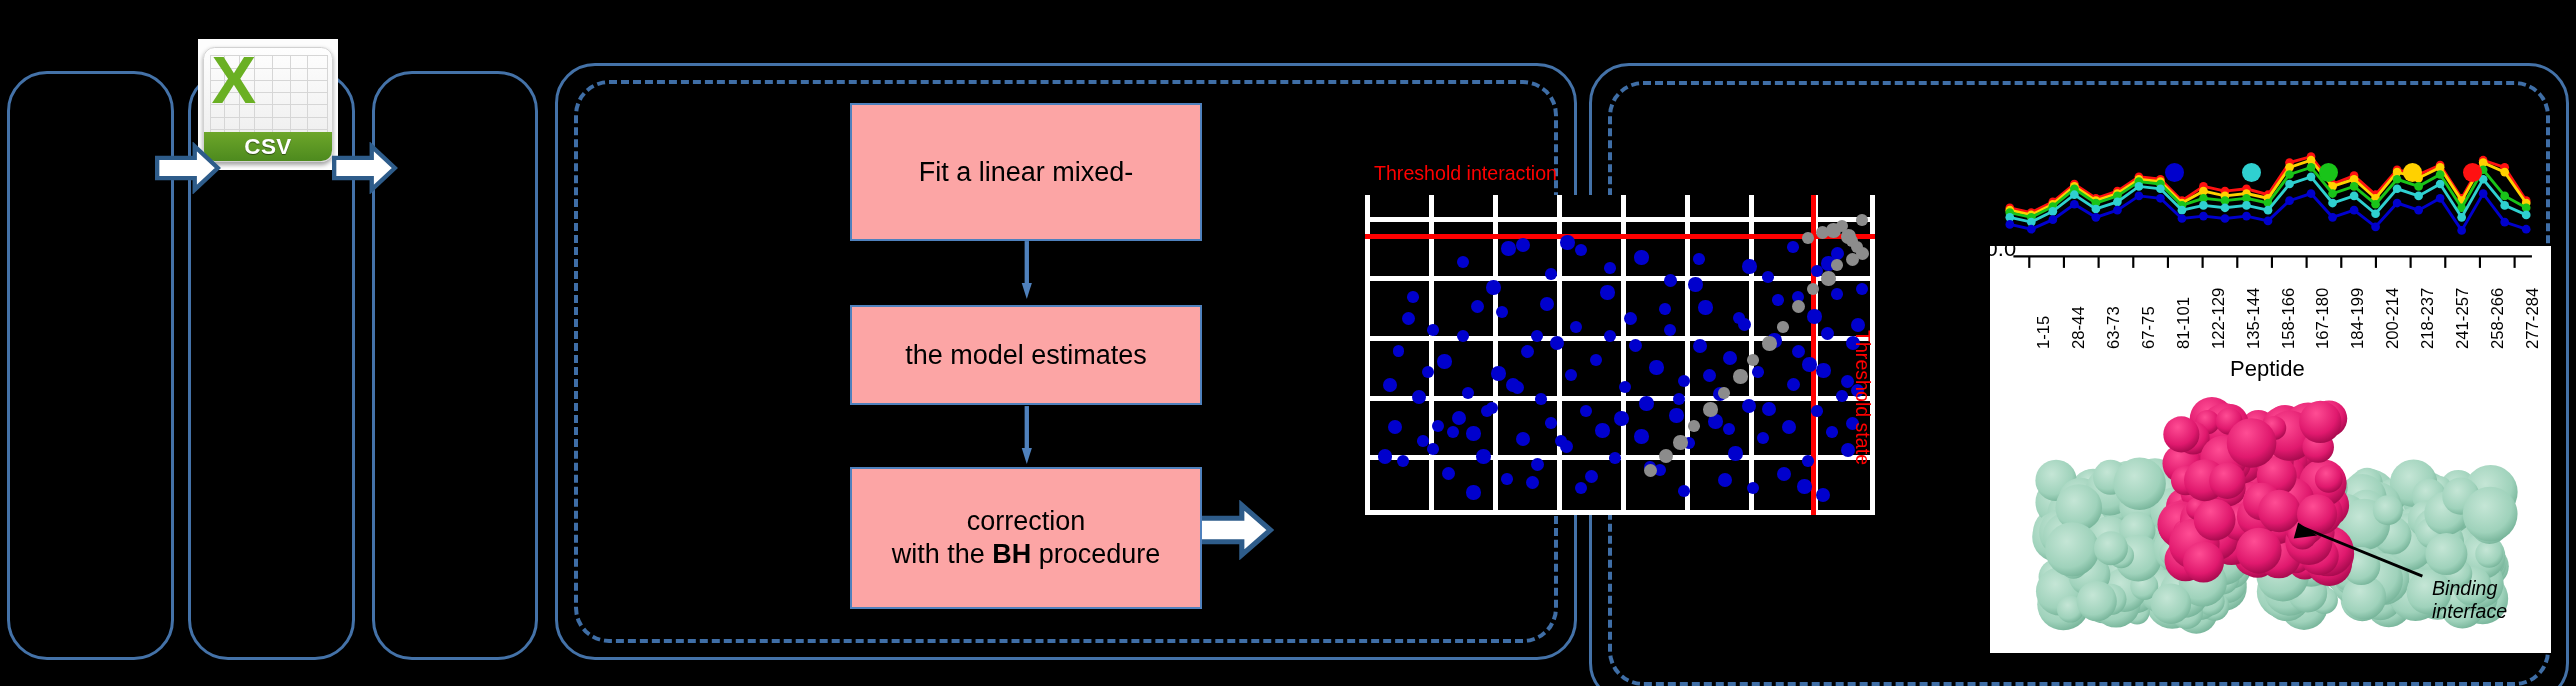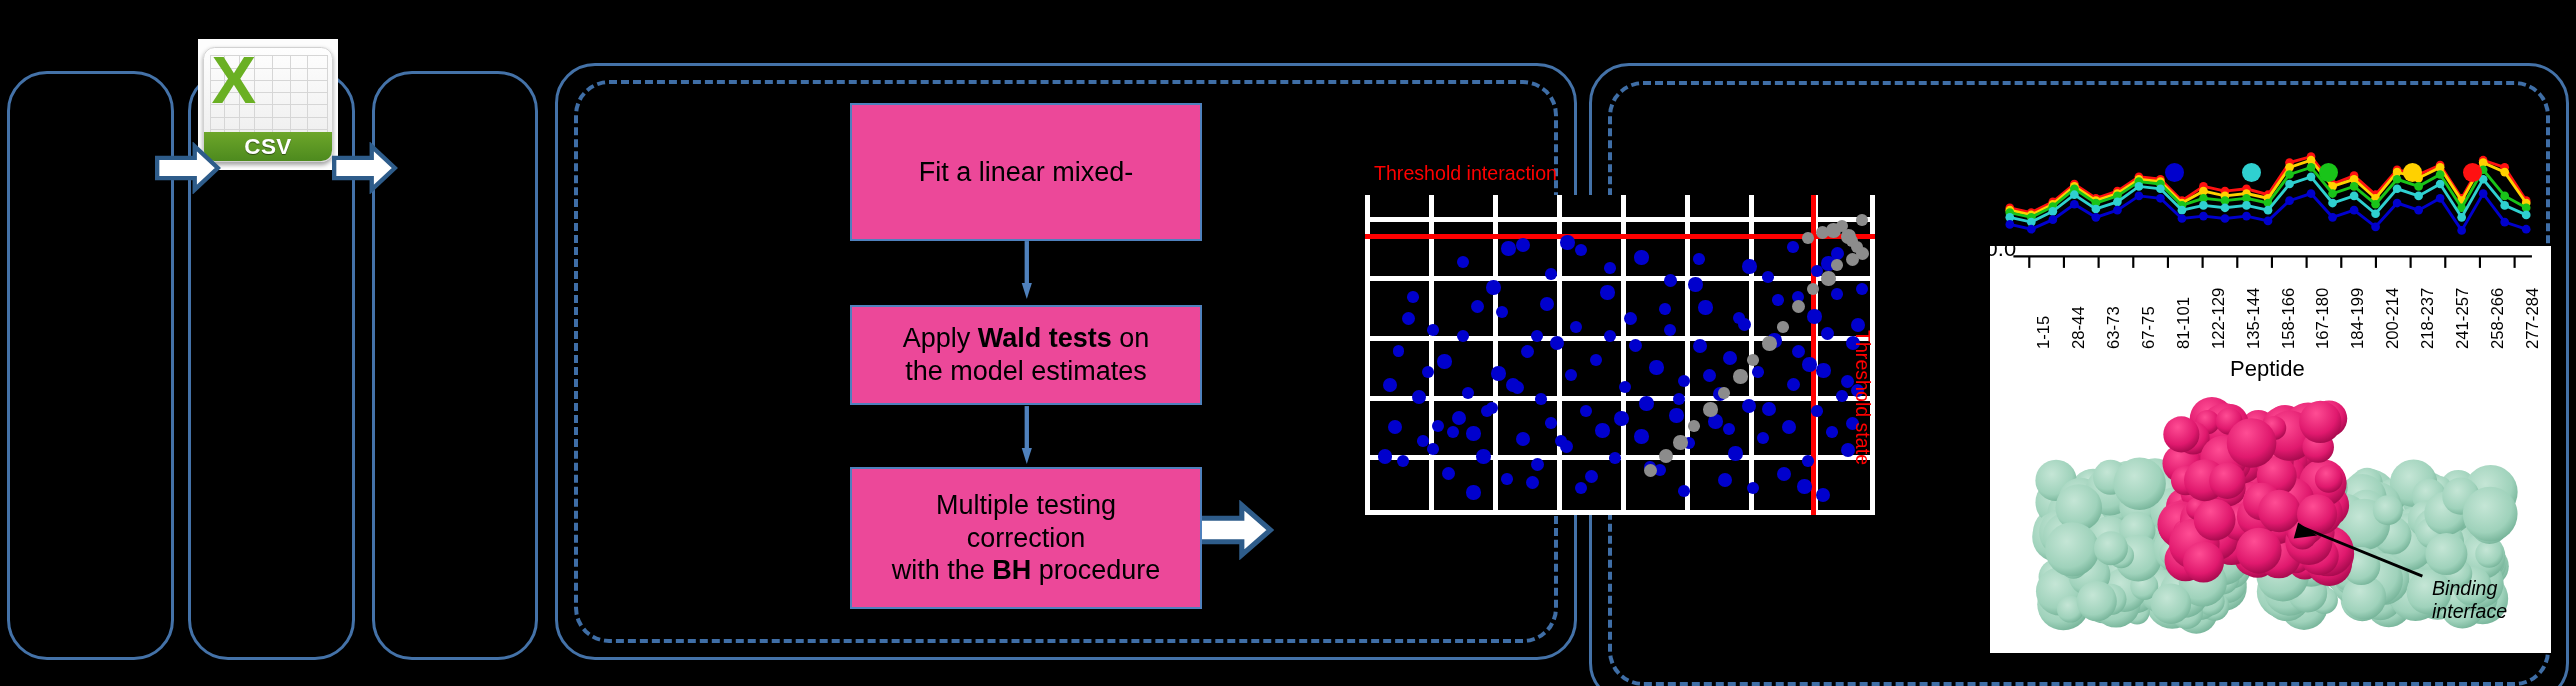--- a/index.html
+++ b/index.html
@@ -4,21 +4,21 @@
 <style>
   html,body{margin:0;padding:0;background:#000;}
   body{width:2576px;height:687px;font-family:"Liberation Sans",sans-serif;overflow:hidden;position:relative;}
   .stage{position:absolute;left:0;top:0;width:2576px;height:687px;background:#000;}
 
   
   .panel{position:absolute;border:3.6px solid #4472a8;border-radius:40px;background:#000;box-sizing:border-box;}
   .panel-dash{position:absolute;border:4.4px dashed #3f6ea6;border-radius:35px;background:transparent;box-sizing:border-box;}
 
   
-  .pbox{position:absolute;background:#ec4899;border:2.2px solid #4f81bd;box-sizing:border-box;
+  .pbox{position:absolute;background:#fca5a5;border:2.2px solid #4f81bd;box-sizing:border-box;
         color:#000;display:flex;align-items:center;justify-content:center;text-align:center;
         font-size:27px;line-height:1.22;padding:4.4px 7.3px;}
   .pbox b{font-weight:bold;}
 
   
   .barrow{position:absolute;}
   .barrow svg{display:block;}
 
   
   .vconn{position:absolute;}
@@ -132,37 +132,33 @@
 
   <div class="vconn" style="left:1021px;top:241px;width:11.6px;height:61px;">
     <svg width="11.6" height="61" viewBox="0 0 16 84">
       <line x1="8" y1="0" x2="8" y2="62" stroke="#4f81bd" stroke-width="6"></line>
       <polygon points="1,58 15,58 8,80" fill="#4f81bd"></polygon>
     </svg>
   </div>
 
   <div class="pbox" style="left:850px;top:305px;width:352px;height:100px;">
     <div style="width:100%;">
-      <div>
-        <span>Apply </span><b>Wald tests</b><span> on</span>
-      </div>
       <div>the model estimates</div>
     </div>
   </div>
 
   <div class="vconn" style="left:1021px;top:406px;width:11.6px;height:61px;">
     <svg width="11.6" height="61" viewBox="0 0 16 84">
       <line x1="8" y1="0" x2="8" y2="62" stroke="#4f81bd" stroke-width="6"></line>
       <polygon points="1,58 15,58 8,80" fill="#4f81bd"></polygon>
     </svg>
   </div>
 
   <div class="pbox" style="left:850px;top:467px;width:352px;height:142px;">
     <div style="width:100%;">
-      <div>Multiple testing</div>
       <div>correction</div>
       <div>
         <span>with the </span><b>BH</b><span> procedure</span>
       </div>
     </div>
   </div>
 
   <div class="thr-label" style="left:1374px;top:162px;">Threshold interaction</div>
 
   <div class="scatter" style="left:1365px;top:195px;width:510px;height:320px;">

